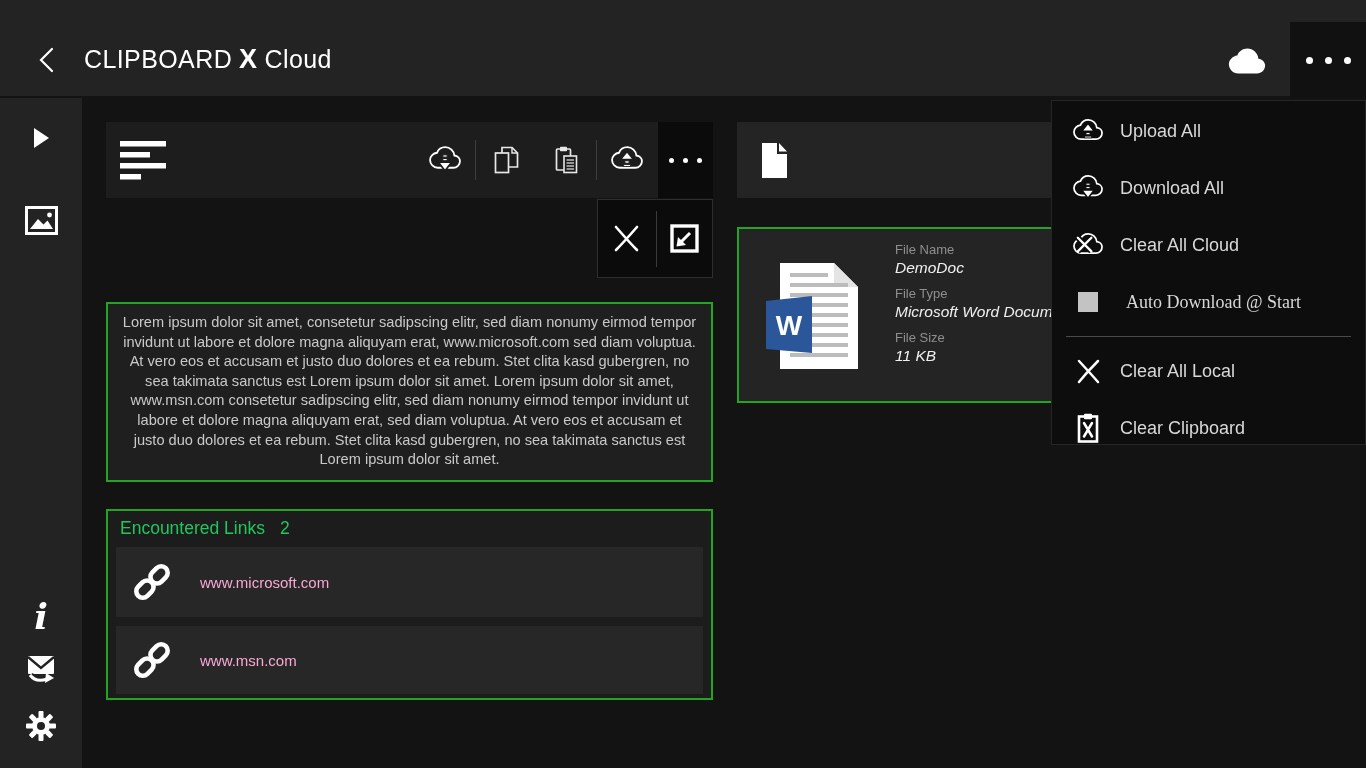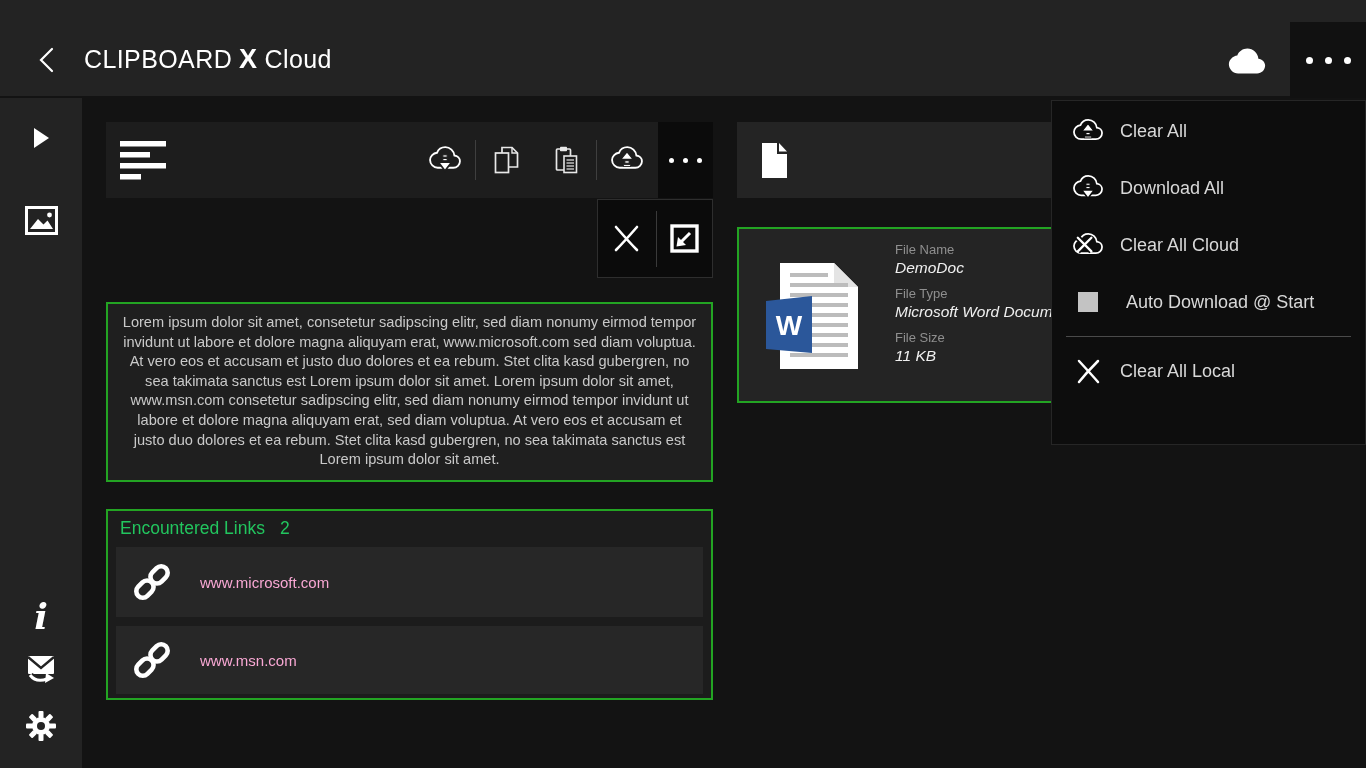--- a/index.html
+++ b/index.html
@@ -269,21 +269,21 @@
 
     <div class="menu-item">
       <span class="menu-ico">
         <svg width="34" height="28" viewBox="0 0 33 27">
           <path d="M25.6,10.1 C25.2,5.6 21.4,2 16.8,2 c-3.6,0 -6.8,2.2 -8.1,5.5 C5.2,7.9 2,10.9 2,14.6 C2,18.6 5.4,22 9.4,22 h15.2 c3.5,0 6.4,-2.9 6.4,-6.4 C31,12.8 28.7,10.4 25.6,10.1 z" fill="none" stroke="#fff" stroke-width="1.8"></path>
           <polygon points="16.5,6 10.5,13.5 22.5,13.5" fill="#fff" stroke="#0d0d0d" stroke-width="1.2"></polygon>
           <rect x="14.4" y="15" width="4.2" height="2.4" fill="#fff" stroke="#0d0d0d" stroke-width="1"></rect>
           <rect x="13" y="18.8" width="7" height="1.8" fill="#fff" stroke="#0d0d0d" stroke-width="0.8"></rect>
         </svg>
       </span>
-      <span class="menu-label">Clear All</span>
+      <span class="menu-label">Upload All</span>
     </div>
 
     <div class="menu-item">
       <span class="menu-ico">
         <svg width="34" height="30" viewBox="0 0 33 29">
           <path d="M25.6,10.1 C25.2,5.6 21.4,2 16.8,2 c-3.6,0 -6.8,2.2 -8.1,5.5 C5.2,7.9 2,10.9 2,14.6 C2,18.6 5.4,22 9.4,22 h15.2 c3.5,0 6.4,-2.9 6.4,-6.4 C31,12.8 28.7,10.4 25.6,10.1 z" fill="none" stroke="#fff" stroke-width="1.8"></path>
           <rect x="14.4" y="9.5" width="4.2" height="2.2" fill="#fff" stroke="#0d0d0d" stroke-width="1"></rect>
           <rect x="14.4" y="13" width="4.2" height="2.2" fill="#fff" stroke="#0d0d0d" stroke-width="1"></rect>
           <polygon points="10,16.5 23,16.5 16.5,25" fill="#fff" stroke="#0d0d0d" stroke-width="1.6"></polygon>
         </svg>
@@ -299,30 +299,40 @@
           <path d="M6,6 L20,20 M20,6 L6,20" stroke="#fff" stroke-width="2.4" fill="none" stroke-linecap="round"></path>
         </svg>
       </span>
       <span class="menu-label">Clear All Cloud</span>
     </div>
 
     <div class="menu-item">
       <span class="menu-ico">
         <span class="checkbox"></span>
       </span>
-      <span class="menu-label" style="margin-left:22px;">Auto Download @ Start</span>
+      <span class="menu-label" style="margin-left:22px;font-family:Liberation Serif, serif;">Auto Download @ Start</span>
     </div>
 
     <div class="menu-divider"></div>
 
     <div class="menu-item">
       <span class="menu-ico">
         <svg width="27" height="27" viewBox="0 0 27 27">
             <path d="M4,3 C10,9.5 16,16 23,24 M23,3 C16,10 10,16.5 4,24" stroke="#fff" stroke-width="2.5" fill="none" stroke-linecap="round"></path>
           </svg>
       </span>
       <span class="menu-label">Clear All Local</span>
     </div>
 
+    <div class="menu-item">
+      <span class="menu-ico">
+        <svg width="24" height="30" viewBox="0 0 24 30">
+          <rect x="8" y="0.8" width="8" height="5.5" rx="1" fill="#fff"></rect>
+          <rect x="3" y="3.5" width="18" height="25" fill="none" stroke="#fff" stroke-width="2.6"></rect>
+          <path d="M8,10 L16,23.5 M16,10 L8,23.5" stroke="#fff" stroke-width="2.5" stroke-linecap="round"></path>
+        </svg>
+      </span>
+      <span class="menu-label">Clear Clipboard</span>
+    </div>
 
   </div>
 
 </div>
 
 </body></html>

